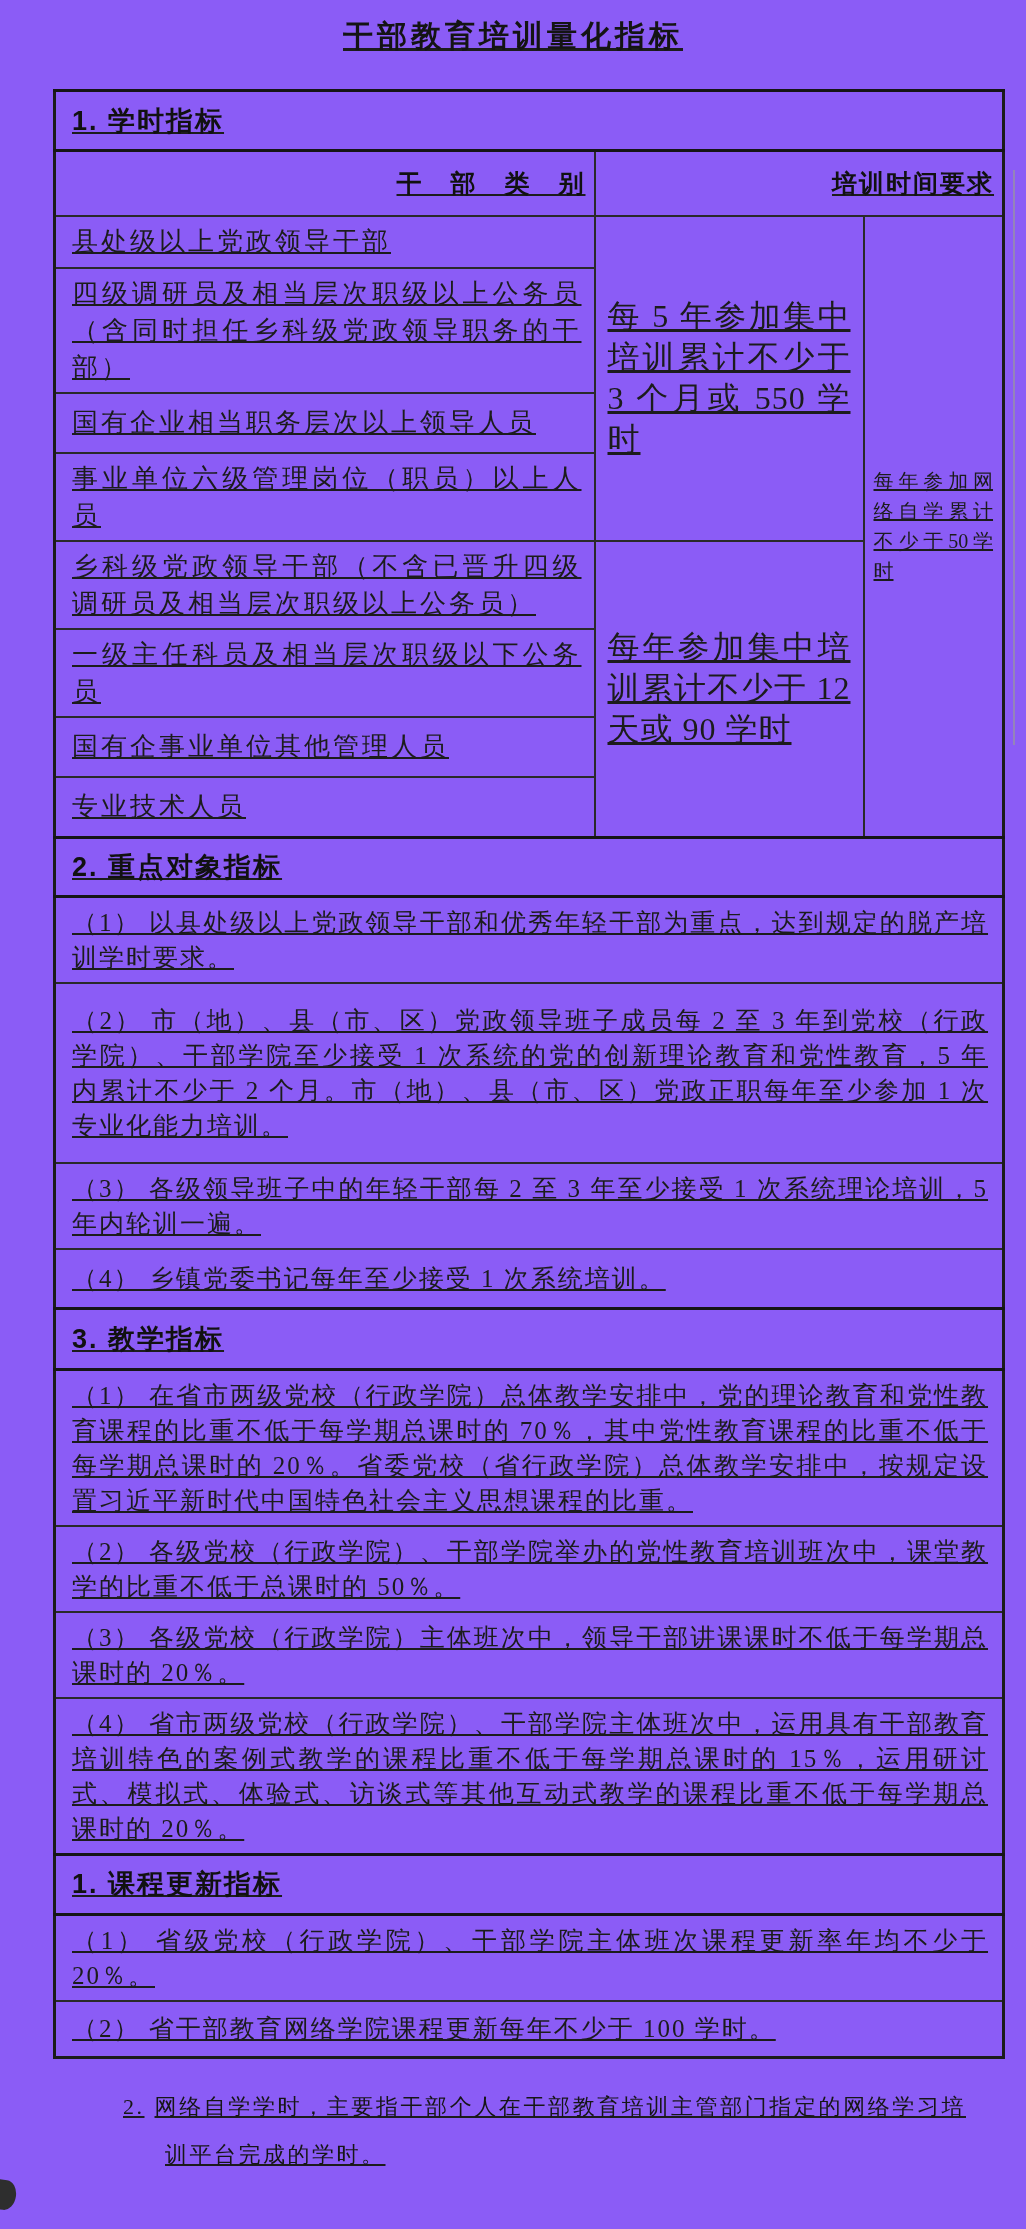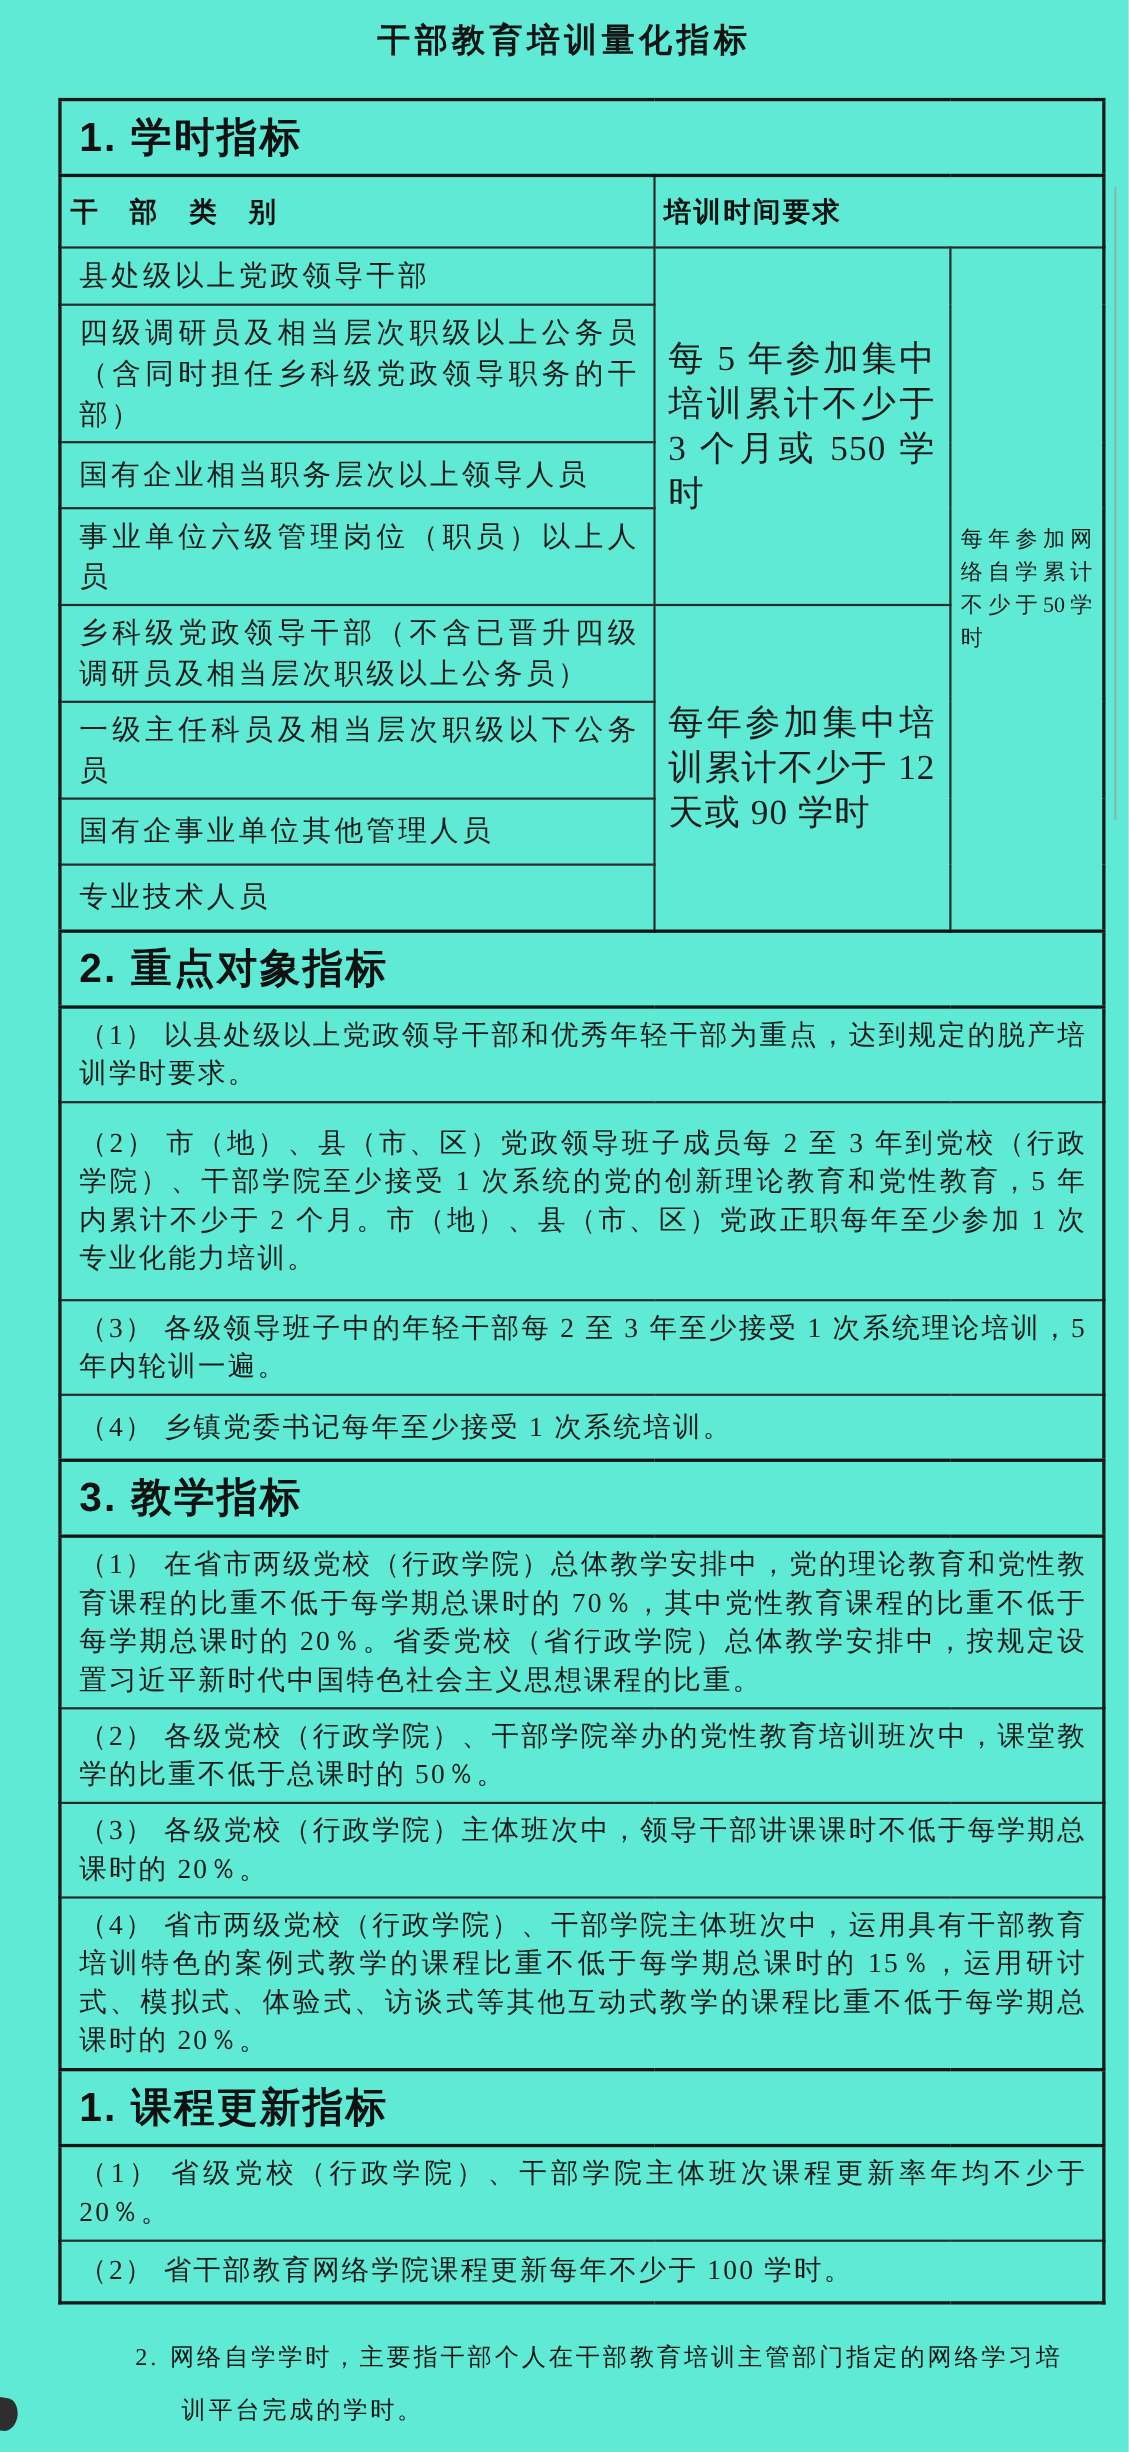--- a/index.html
+++ b/index.html
@@ -1,24 +1,25 @@
 <!DOCTYPE html>
 <html lang="zh"><head>
 <meta charset="utf-8">
 <style>
   html, body { margin: 0; padding: 0; background: #e8e8e8; }
   .page {
     position: relative;
     width: 1026px;
     height: 2229px;
     margin: 0 auto;
-    background: #5eead4;
+    background: #8b5cf6;
     color: #1c1c1c;
     overflow: hidden;
     font-family: "Liberation Serif", serif;
+    text-decoration: underline;
   }
   h1.doc-title {
     margin: 16px 0 0 0;
     text-align: center;
     font-family: "Liberation Sans", sans-serif;
     font-weight: bold;
     font-size: 30px;
     letter-spacing: 4px;
     color: #141414;
   }
@@ -35,29 +36,29 @@
   .doc-table th, .doc-table td {
     border: 2px solid #2a2a2a;
     box-sizing: border-box;
     vertical-align: middle;
   }
   th.sec {
     text-align: left;
     padding: 8px 14px 8px 16px;
     font-family: "Liberation Sans", sans-serif;
     font-weight: bold;
-    font-size: 37px;
+    font-size: 27px;
     letter-spacing: 2px;
     border-top: 3px solid #151515;
     border-bottom: 3px solid #151515;
     color: #111;
     margin-top: 23px;
   }
   th.colhead {
-    text-align: left;
+    text-align: right;
     font-family: "Liberation Sans", sans-serif;
     font-weight: bold;
     font-size: 25px;
     letter-spacing: 2px;
     padding: 10px 8px;
     color: #111;
   }
   td.cat {
     font-size: 26px;
     letter-spacing: 3px;

